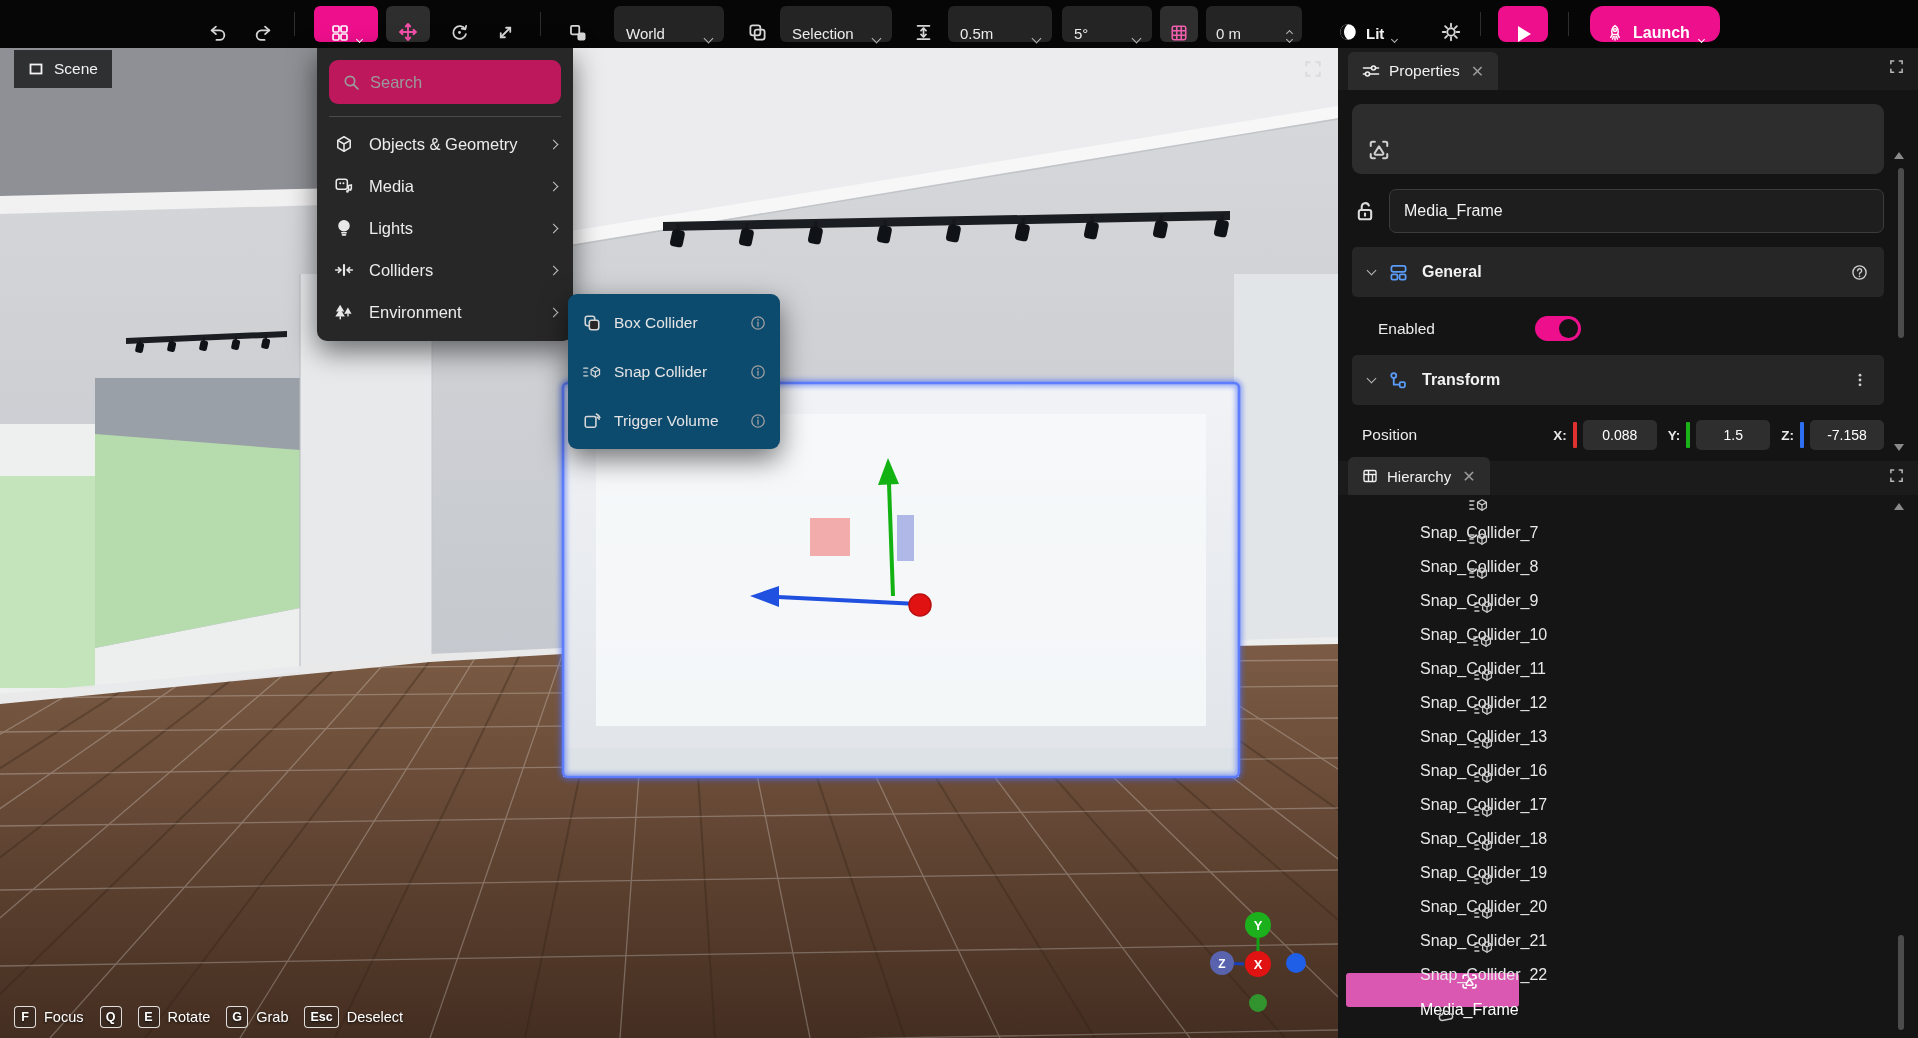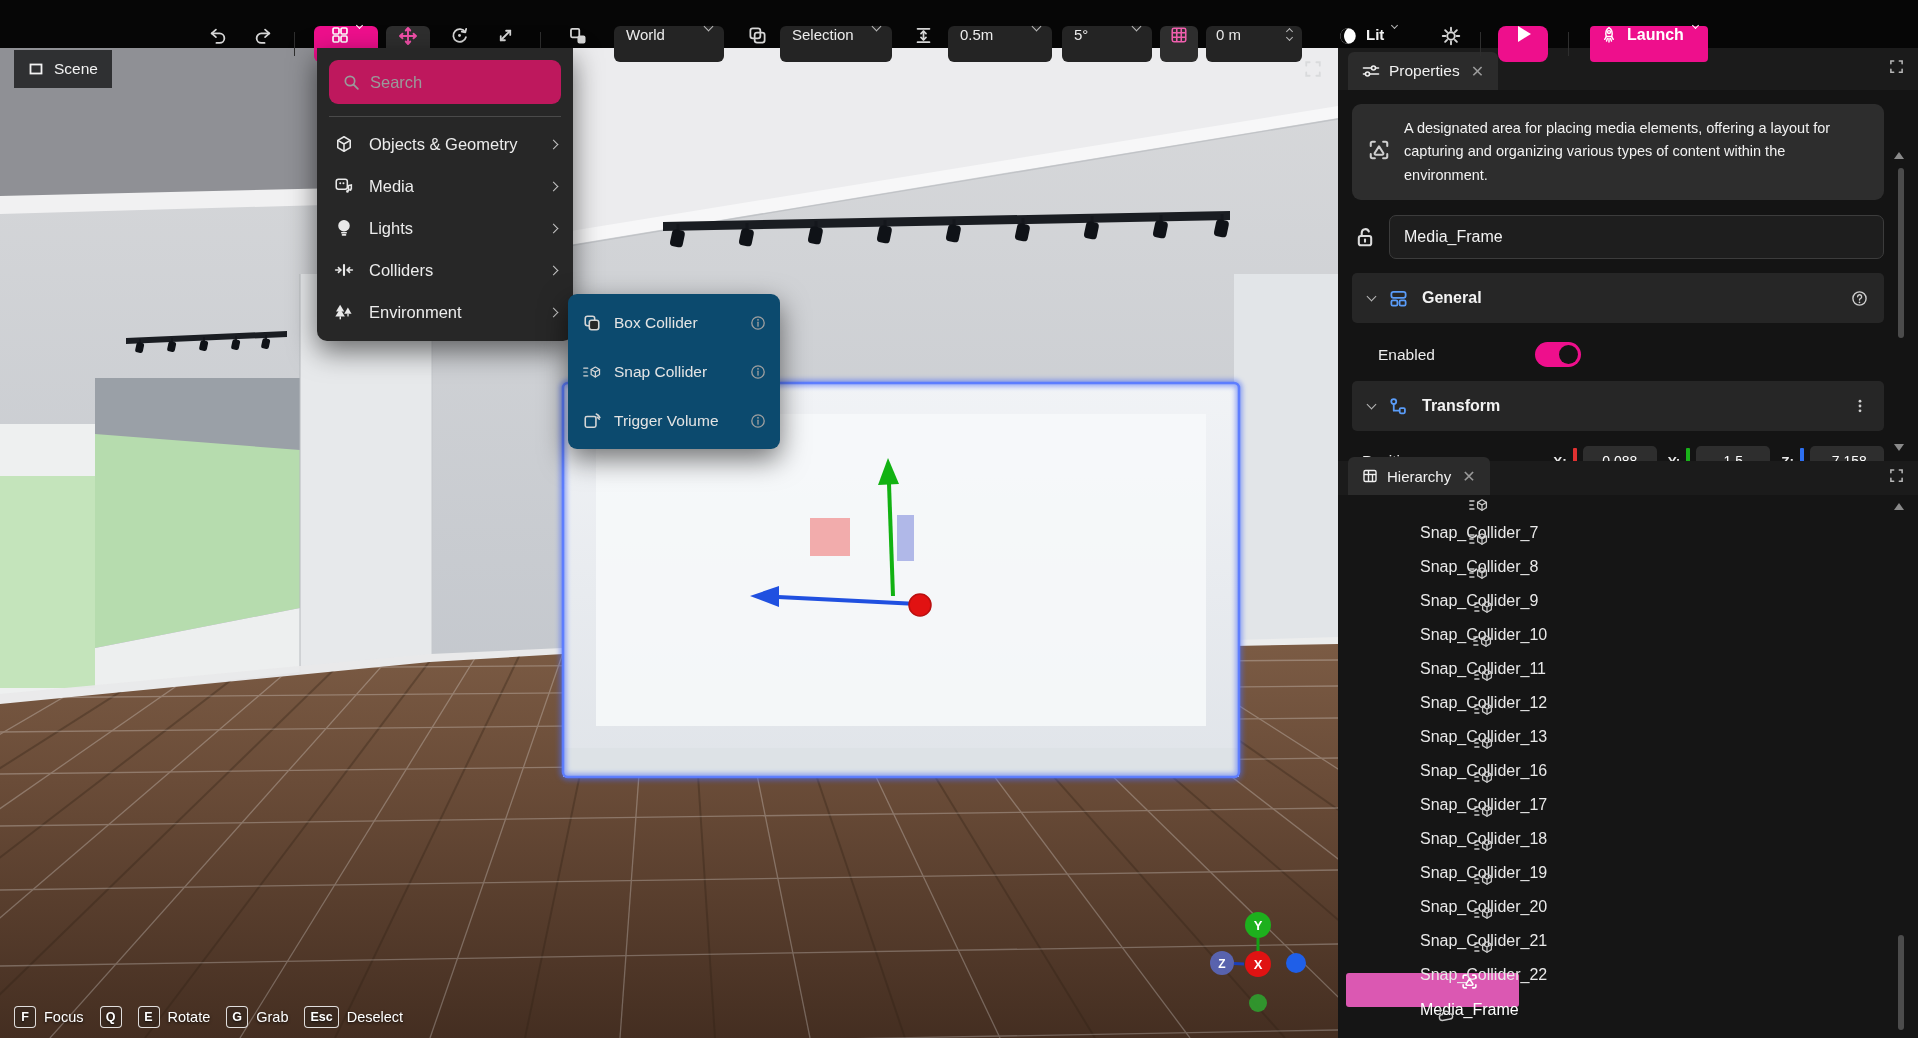--- a/index.html
+++ b/index.html
@@ -8,37 +8,37 @@
     position: relative; width: 1918px; height: 1038px; overflow: hidden;
     background:#000; font-family:"Liberation Sans", sans-serif; color:#e8e8e8;
     -webkit-font-smoothing: antialiased;
   }
   button { background:none; border:0; padding:0; margin:0; font:inherit; color:inherit; cursor:pointer; }
   input { font:inherit; }
   .ic { display:block; }
 
   
   .toolbar { position:absolute; left:0; top:0; width:1918px; height:48px; background:#060606; z-index:40; }
-  .toolbar > * { position:absolute; top:6px; height:36px; display:flex; align-items:flex-start; justify-content:center;margin-top:20px; }
+  .toolbar > * { position:absolute; top:6px; height:36px; display:flex; align-items:flex-end; justify-content:center; }
   .tdiv { top:12px !important; height:24px !important; width:1px; background:#2e2e2e; }
   .tb { border-radius:6px; color:#d6d6d6; }
   .tb.pink { background:#ee0f8c; color:#fff; gap:8px; }
   .tb.toolbg { background:#2e2e2e; }
   .dd { background:#242424; border-radius:6px; padding:0 12px; gap:10px; color:#ececec; font-size:15px; justify-content:space-between; }
   .chev { display:inline-block; width:7px; height:7px; border-right:1.7px solid #b8b8b8; border-bottom:1.7px solid #b8b8b8; transform:rotate(45deg); margin-top:-3px; }
   .chev.white { border-color:#fff; }
   .chev.right { transform:rotate(-45deg); margin-top:0; }
   .chev.sm { width:5px; height:5px; }
   .chev.up { transform:rotate(-135deg); margin-top:3px; }
   .stepper { background:#242424; border-radius:6px; padding:0 10px; font-size:15px; justify-content:space-between; }
   .stepcol { display:flex; flex-direction:column; gap:4px; align-items:center; }
   .litbtn { gap:8px; font-size:15px; color:#f2f2f2; font-weight:bold; }
   .play { background:#ee0f8c; border-radius:8px; width:50px; }
   .play .tri { width:0; height:0; border-left:13px solid #fff; border-top:8px solid transparent; border-bottom:8px solid transparent; margin-left:3px; }
-  .launch { background:#ee0f8c; border-radius:4px; gap:9px; padding:0 10px; color:#fff; font-weight:bold; font-size:16px; }
+  .launch { background:#ee0f8c; border-radius:13px; gap:9px; padding:0 16px; color:#fff; font-weight:bold; font-size:16px; }
 
   
   .viewport { position:absolute; left:0; top:48px; width:1338px; height:990px; overflow:hidden; z-index:1; }
   .scene-svg { position:absolute; left:0; top:0; }
   .scene-tab { position:absolute; left:14px; top:2px; height:38px; background:rgba(41,41,44,.94); display:flex; align-items:center; gap:10px; padding:0 14px; color:#f2f2f2; font-size:15.5px; z-index:5; }
   .vp-expand { position:absolute; right:16px; top:12px; color:#d9dadc; z-index:5; }
   .shortcut-bar { position:absolute; left:14px; bottom:10px; display:flex; align-items:center; gap:16px; z-index:5; }
   .sc-group { display:flex; align-items:center; gap:8px; }
   .kbd { min-width:22px; height:22px; padding:0 5px; border:1.5px solid rgba(255,255,255,.85); border-radius:4px;
          background:rgba(25,25,25,.25); color:#fff; font-size:12.5px; font-weight:bold; display:flex; align-items:center; justify-content:center;
@@ -794,21 +794,20 @@
         </button>
     </div>
 
     <div class="props-body">
       <div class="desc-card">
         <span class="dicon">
             <svg class="ic" width="22" height="22">
               <use href="#i-mediaframe"></use>
             </svg>
           </span>
-        <div class="dtext">A designated area for placing media elements, offering a layout for capturing and organizing various types of content within the environment.</div>
       </div>
       <div class="name-row">
         <span class="lockic">
             <svg class="ic" width="22" height="22">
               <use href="#i-lock-open"></use>
             </svg>
           </span>
         <input class="name-input" type="text" value="Media_Frame" style="">
       </div>
       <div class="section-hd">

